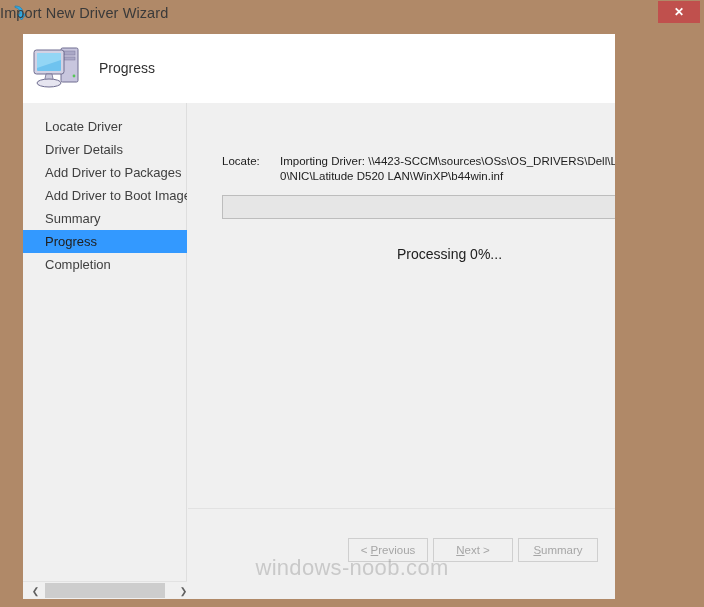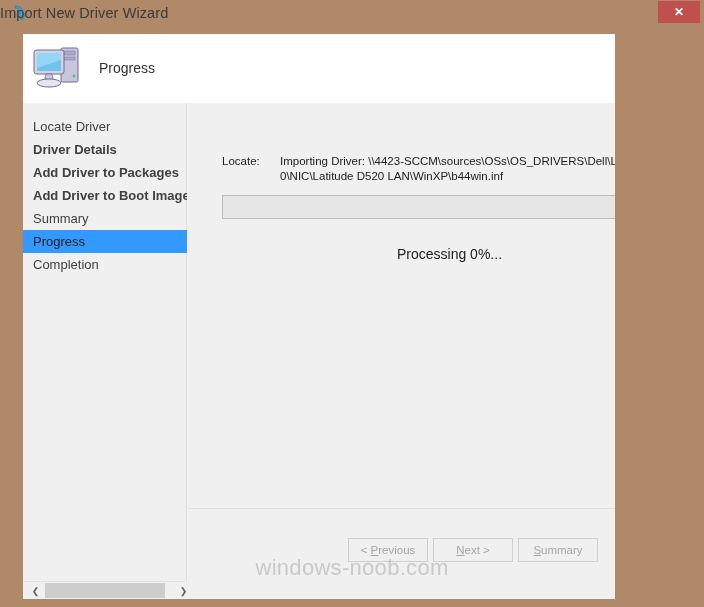--- a/index.html
+++ b/index.html
@@ -111,27 +111,26 @@
   .nav-list {
     position: absolute;
     left: 0; top: 12px;
     width: 164px;
   }
   .nav-item {
     height: 23px;
     line-height: 23px;
     font-size: 13px;
     color: #404040;
-    padding-left: 10px;
+    padding-left: 22px;
     white-space: nowrap;
     cursor: default;
     overflow: hidden;
   }
   .nav-item.sub {
-    font-weight: bold;
   }
   .nav-item.selected {
     background: #3399ff;
     color: #202020;
   }
 
   
   .hscroll {
     position: absolute;
     left: 0;

